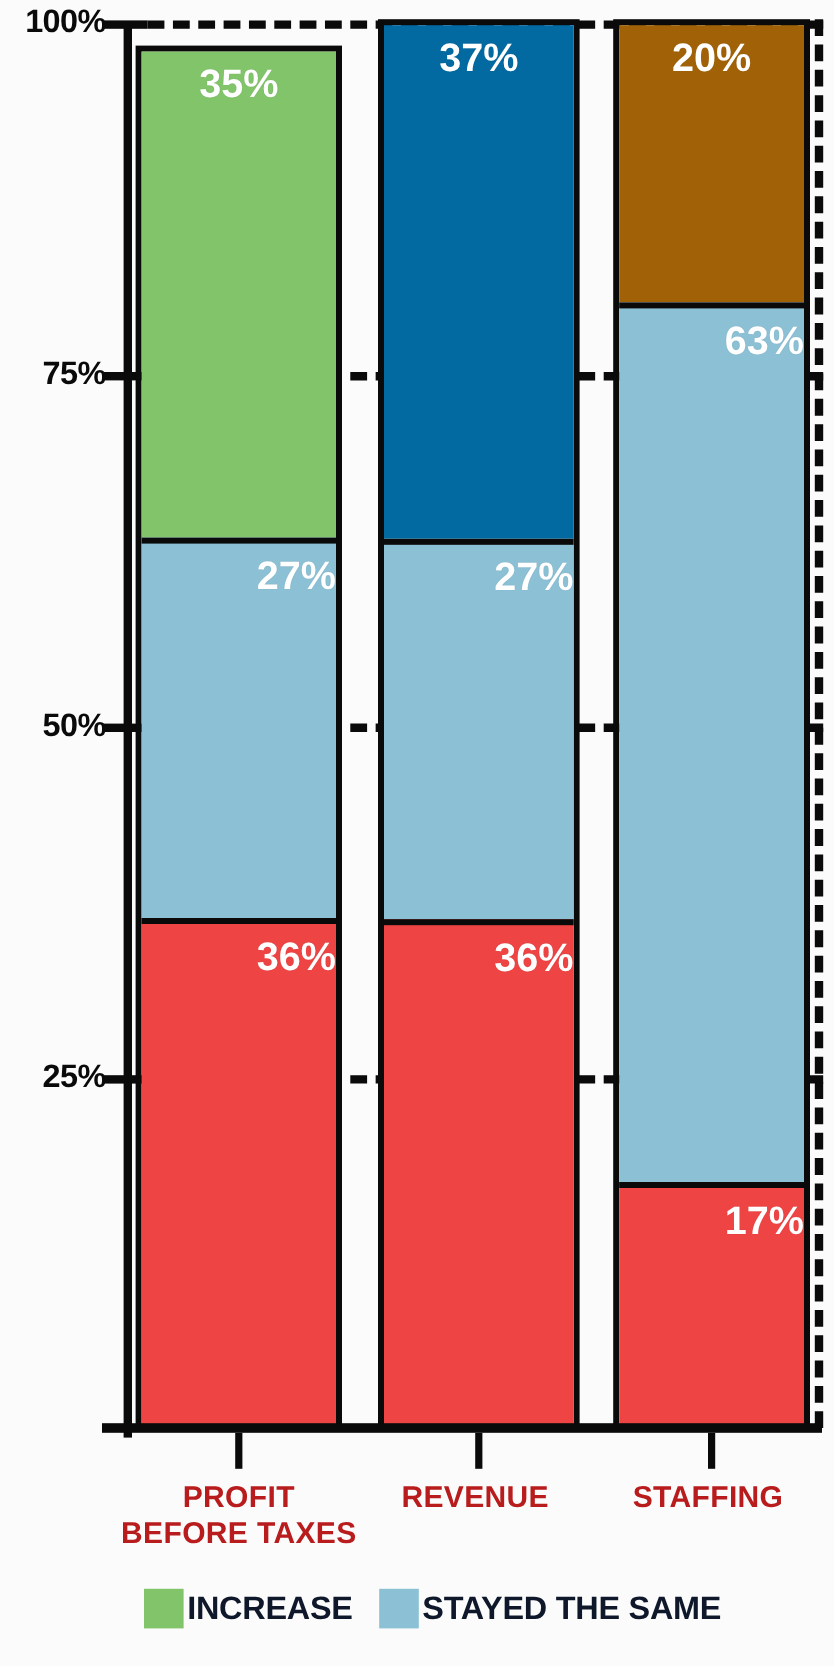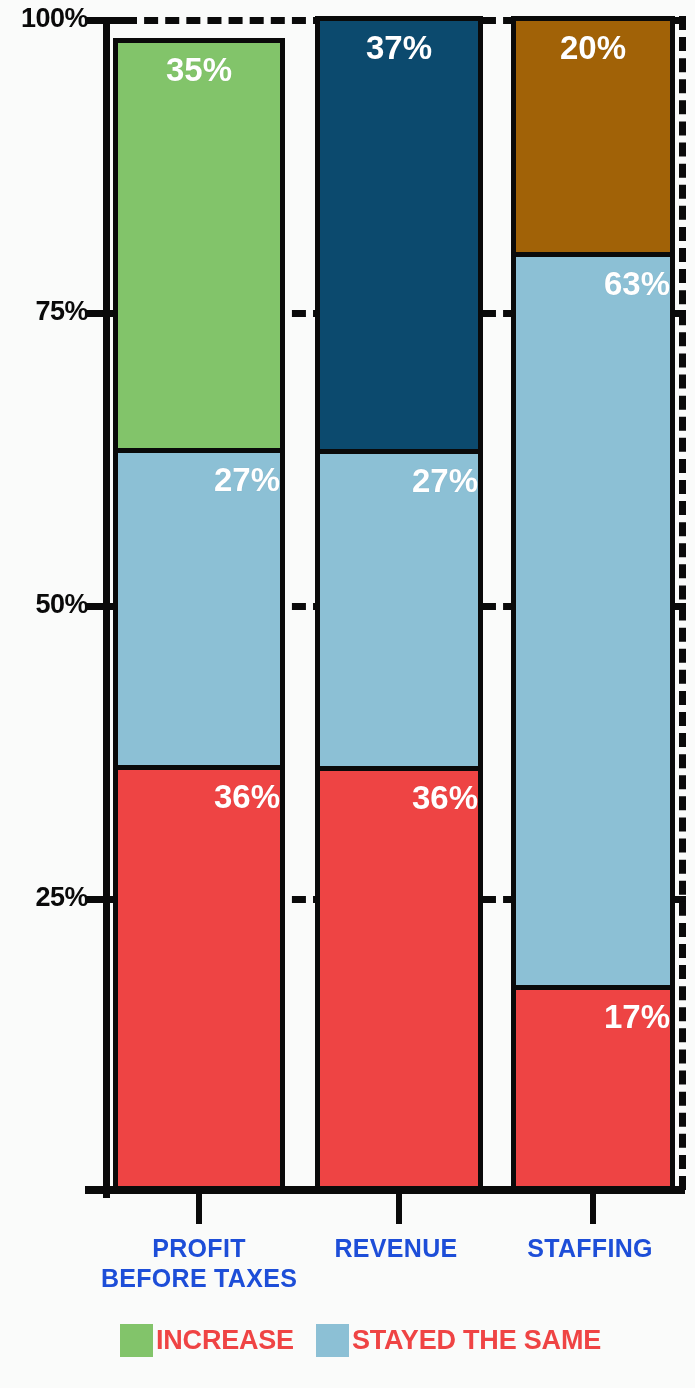--- a/index.html
+++ b/index.html
@@ -133,21 +133,21 @@
     width: 6px;
     height: 30px;
     background: #0a0a0a;
   }
   .xcat-label {
     position: absolute;
     top: 1234px;
     text-align: center;
     font-size: 25px;
     font-weight: bold;
-    color: #1d4ed8;
+    color: #b91c1c;
     line-height: 1.18;
     letter-spacing: 0.3px;
   }
 
   
   .legend {
     position: absolute;
     left: 0;
     top: 1324px;
     width: 695px;
@@ -163,21 +163,21 @@
     margin-left: 22px;
   }
   .legend-swatch {
     width: 33px;
     height: 33px;
     flex: 0 0 auto;
   }
   .legend-text {
     font-size: 27px;
     font-weight: bold;
-    color: #ef4444;
+    color: #0f172a;
     margin-left: 3px;
     letter-spacing: -0.2px;
     white-space: nowrap;
   }
 </style>
 </head>
 <body>
 
 <div id="chart-root">
 
@@ -217,21 +217,21 @@
       </div>
       <div class="seg" style="flex:27; background:#8cc0d5;">
         <span class="seg-label">27%</span>
       </div>
       <div class="seg" style="flex:36; background:#ee4444;">
         <span class="seg-label">36%</span>
       </div>
     </div>
 
     <div class="bar" style="left:302px; top:16px; width:168px; height:1176px;">
-      <div class="seg" style="flex:37; background:#0c4a6e;">
+      <div class="seg" style="flex:37; background:#0369a1;">
         <span class="seg-label">37%</span>
       </div>
       <div class="seg" style="flex:27; background:#8cc0d5;">
         <span class="seg-label">27%</span>
       </div>
       <div class="seg" style="flex:36; background:#ee4444;">
         <span class="seg-label">36%</span>
       </div>
     </div>
 

